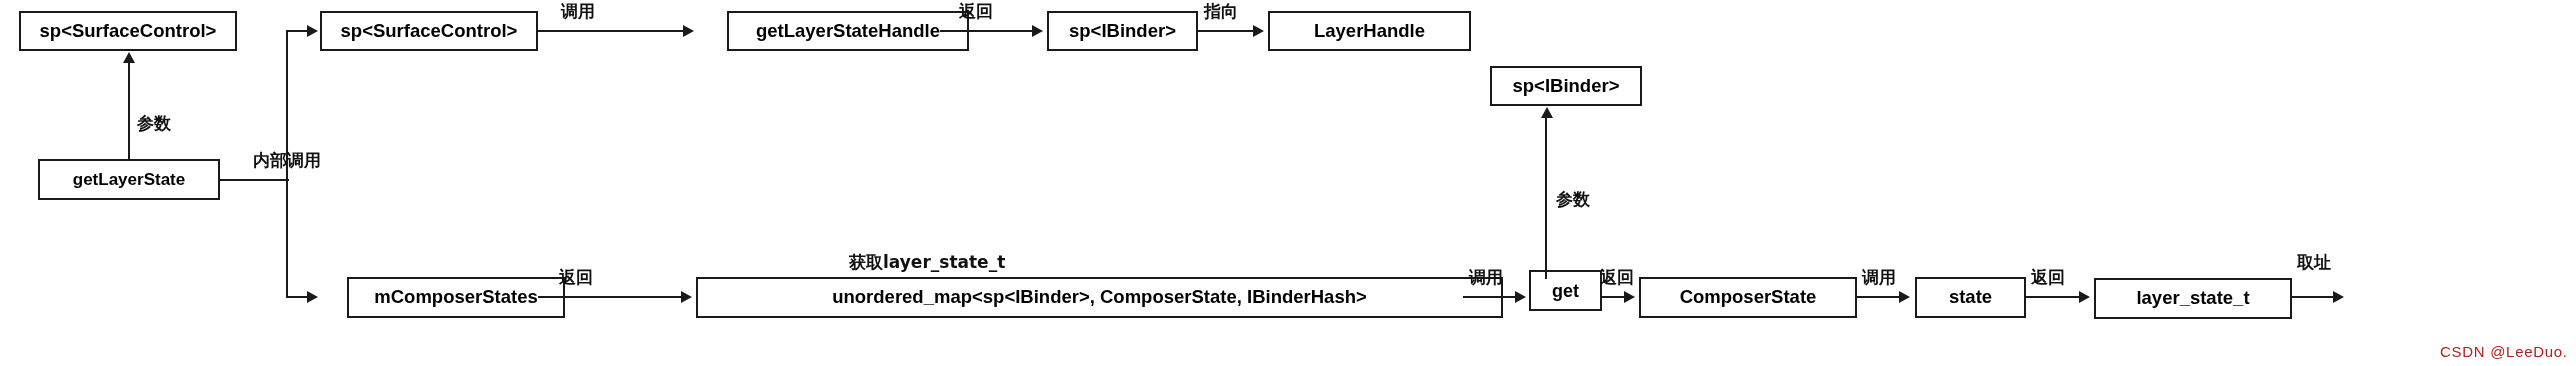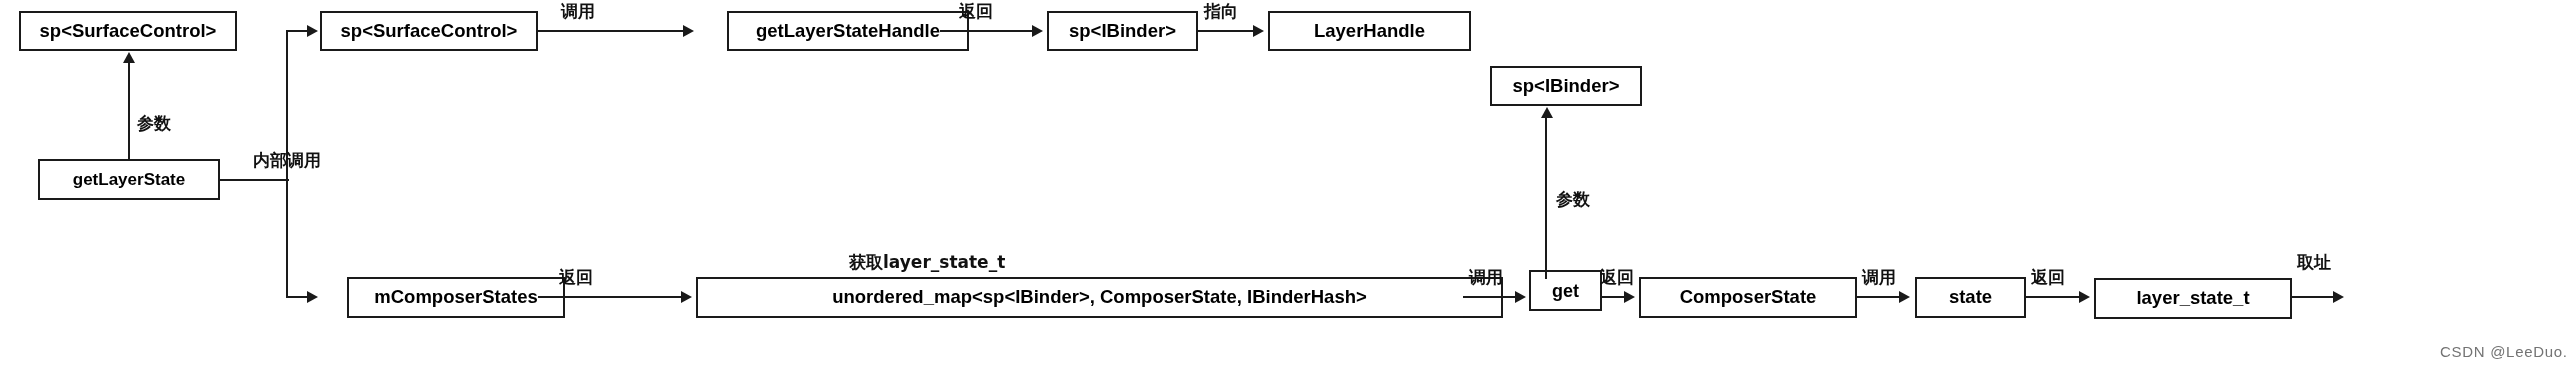--- a/index.html
+++ b/index.html
@@ -27,21 +27,21 @@
     border-top:6.2px solid transparent;border-bottom:6.2px solid transparent;
     border-left:11.7px solid #1a1a1a;}
   .arrow-u{position:absolute;width:0;height:0;
     border-left:6.2px solid transparent;border-right:6.2px solid transparent;
     border-bottom:11.7px solid #1a1a1a;}
 
   .elabel{position:absolute;font-size:17px;color:#111;white-space:nowrap;
           font-weight:bold;line-height:1;}
   .elabel.cn{font-family:"DejaVu Sans","Liberation Sans",sans-serif;}
 
-  .watermark{position:absolute;font-size:15px;color:#737373;
+  .watermark{position:absolute;font-size:15px;color:#b91c1c;
              letter-spacing:0.7px;white-space:nowrap;}
 </style>
 </head>
 <body>
 
 <div id="stage">
 
   <div class="node" style="left:19px;top:11px;width:218px;height:40px;font-size:18.5px;">
     <span>sp&lt;SurfaceControl&gt;</span>
   </div>

